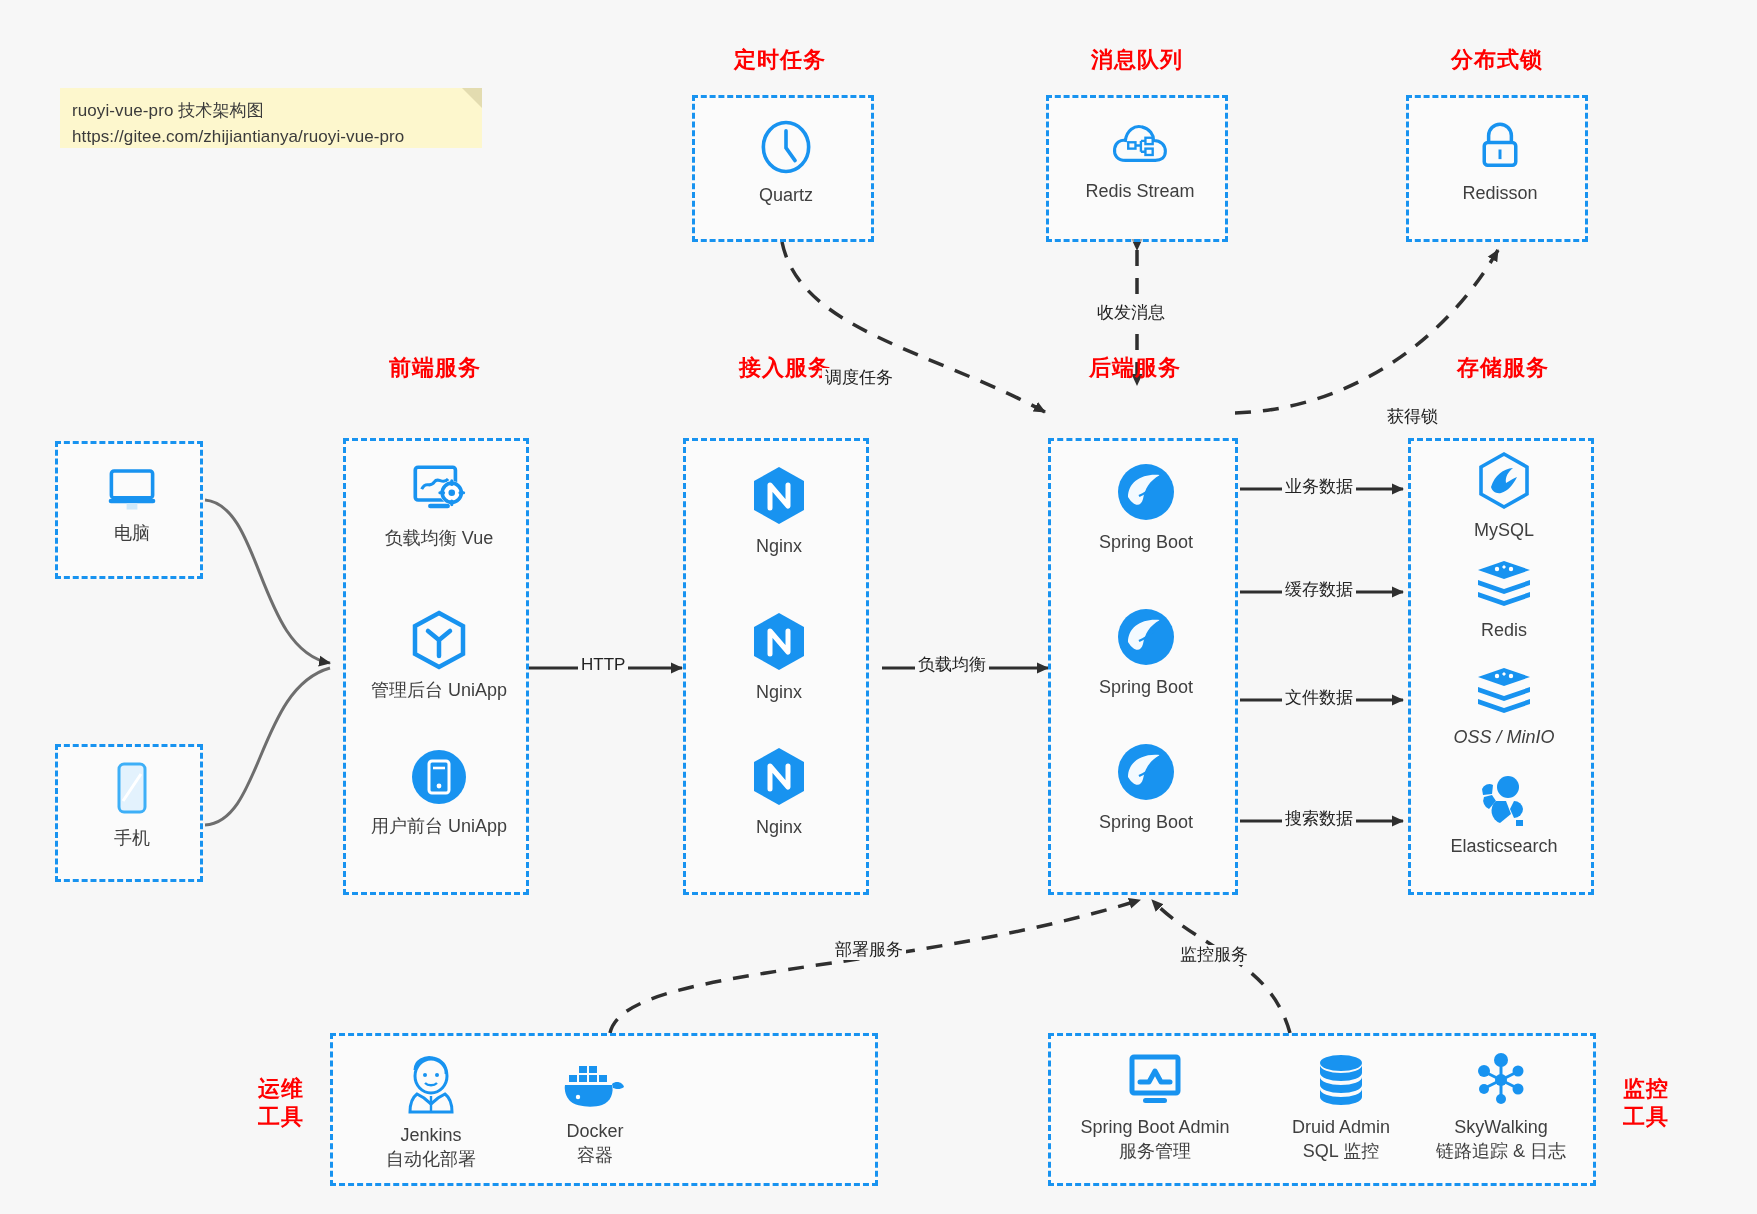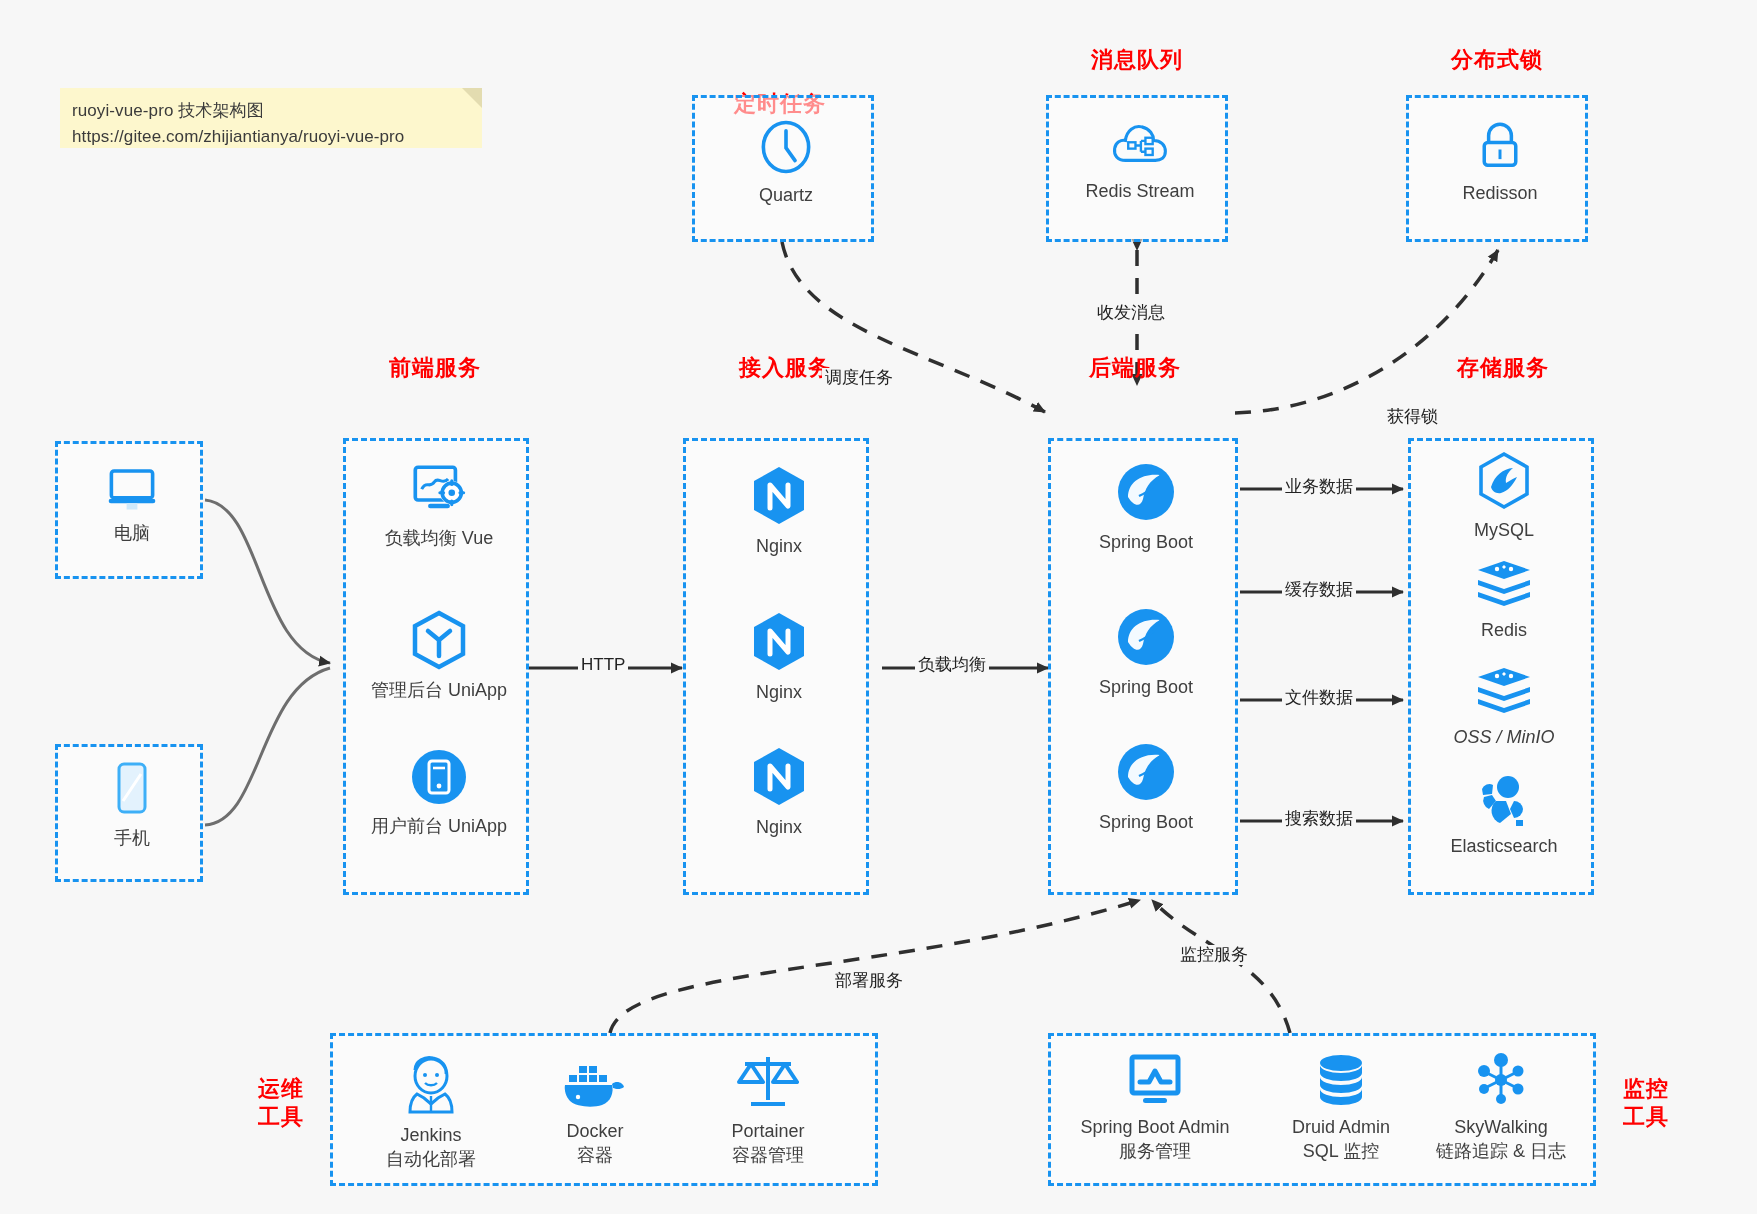--- a/index.html
+++ b/index.html
@@ -140,21 +140,21 @@
 
     <path d="M1290,1033 C1270,960 1200,950 1152,900" fill="none" stroke="#2f2f2f" stroke-width="3.5" stroke-dasharray="16 12" marker-end="url(#arrowsm)"></path>
   </svg>
 
   <div class="note">
     <div class="fold"></div>
     <div>ruoyi-vue-pro 技术架构图</div>
     <div>https://gitee.com/zhijiantianya/ruoyi-vue-pro</div>
   </div>
 
-  <div class="group-title" style="left:700px; top:45px; width:160px;margin-top:44px;">定时任务</div>
+  <div class="group-title" style="left:700px; top:45px; width:160px;">定时任务</div>
   <div class="group" style="left:692px; top:95px; width:182px; height:147px;">
     <div class="node" style="left:11px; top:20px;">
       <svg class="icon" width="58" height="58" viewBox="0 0 64 64">
         <ellipse cx="32" cy="32" rx="25" ry="27" fill="none" stroke="#1893f0" stroke-width="4"></ellipse>
         <path d="M32 14 L32 33 L42 47" fill="none" stroke="#1893f0" stroke-width="4" stroke-linecap="round"></path>
       </svg>
       <div class="label">Quartz</div>
     </div>
   </div>
 
@@ -374,31 +374,20 @@
             <rect x="37" y="15" width="8" height="7"></rect>
         </g>
         <path d="M3 25 L50 25 C52 32 49 42 40 45 C31 48 14 47 8 41 C4 37 2 30 3 25 Z" fill="#1893f0"></path>
         <path d="M50 24 C55 20 61 23 62 27 C58 30 54 29 51 28" fill="#1893f0"></path>
         <circle cx="16" cy="37" r="2.2" fill="#ffffff"></circle>
       </svg>
       <div class="label">Docker</div>
       <div class="sublabel">容器</div>
     </div>
 
-    <div class="node" style="left:355px; top:16px;">
-      <svg class="icon" width="62" height="60" viewBox="0 0 62 60">
-        <line x1="31" y1="5" x2="31" y2="48" stroke="#1893f0" stroke-width="4"></line>
-        <line x1="8" y1="12" x2="54" y2="12" stroke="#1893f0" stroke-width="4"></line>
-        <line x1="14" y1="52" x2="48" y2="52" stroke="#1893f0" stroke-width="4"></line>
-        <path d="M2 30 L14 12 L26 30 Z" fill="none" stroke="#1893f0" stroke-width="4" stroke-linejoin="round"></path>
-        <path d="M36 30 L48 12 L60 30 Z" fill="none" stroke="#1893f0" stroke-width="4" stroke-linejoin="round"></path>
-      </svg>
-      <div class="label">Portainer</div>
-      <div class="sublabel">容器管理</div>
-    </div>
   </div>
 
   <div class="group" style="left:1048px; top:1033px; width:548px; height:153px;">
     <div class="node" style="left:200px; top:16px; width:180px;">
       <svg class="icon" width="58" height="56" viewBox="0 0 58 56">
         <ellipse cx="29" cy="11" rx="21" ry="8" fill="#1893f0"></ellipse>
         <path d="M8 13 L8 21 A21 8 0 0 0 50 21 L50 13 A21 8 0 0 1 8 13 Z" fill="#1893f0"></path>
         <path d="M8 25 L8 33 A21 8 0 0 0 50 33 L50 25 A21 8 0 0 1 8 25 Z" fill="#1893f0"></path>
         <path d="M8 37 L8 45 A21 8 0 0 0 50 45 L50 37 A21 8 0 0 1 8 37 Z" fill="#1893f0"></path>
       </svg>
@@ -445,16 +434,16 @@
 
   <div class="edge-label" style="left:578px; top:655px;">HTTP</div>
   <div class="edge-label" style="left:915px; top:655px;">负载均衡</div>
   <div class="edge-label" style="left:822px; top:368px;">调度任务</div>
   <div class="edge-label" style="left:1094px; top:303px;">收发消息</div>
   <div class="edge-label" style="left:1384px; top:363px;margin-top:44px;">获得锁</div>
   <div class="edge-label" style="left:1282px; top:477px;">业务数据</div>
   <div class="edge-label" style="left:1282px; top:580px;">缓存数据</div>
   <div class="edge-label" style="left:1282px; top:688px;">文件数据</div>
   <div class="edge-label" style="left:1282px; top:809px;">搜索数据</div>
-  <div class="edge-label" style="left:832px; top:971px;text-align:right;">部署服务</div>
+  <div class="edge-label" style="left:832px; top:940px;text-align:right;">部署服务</div>
   <div class="edge-label" style="left:1177px; top:945px;">监控服务</div>
 
 </div>
 
 </body></html>

